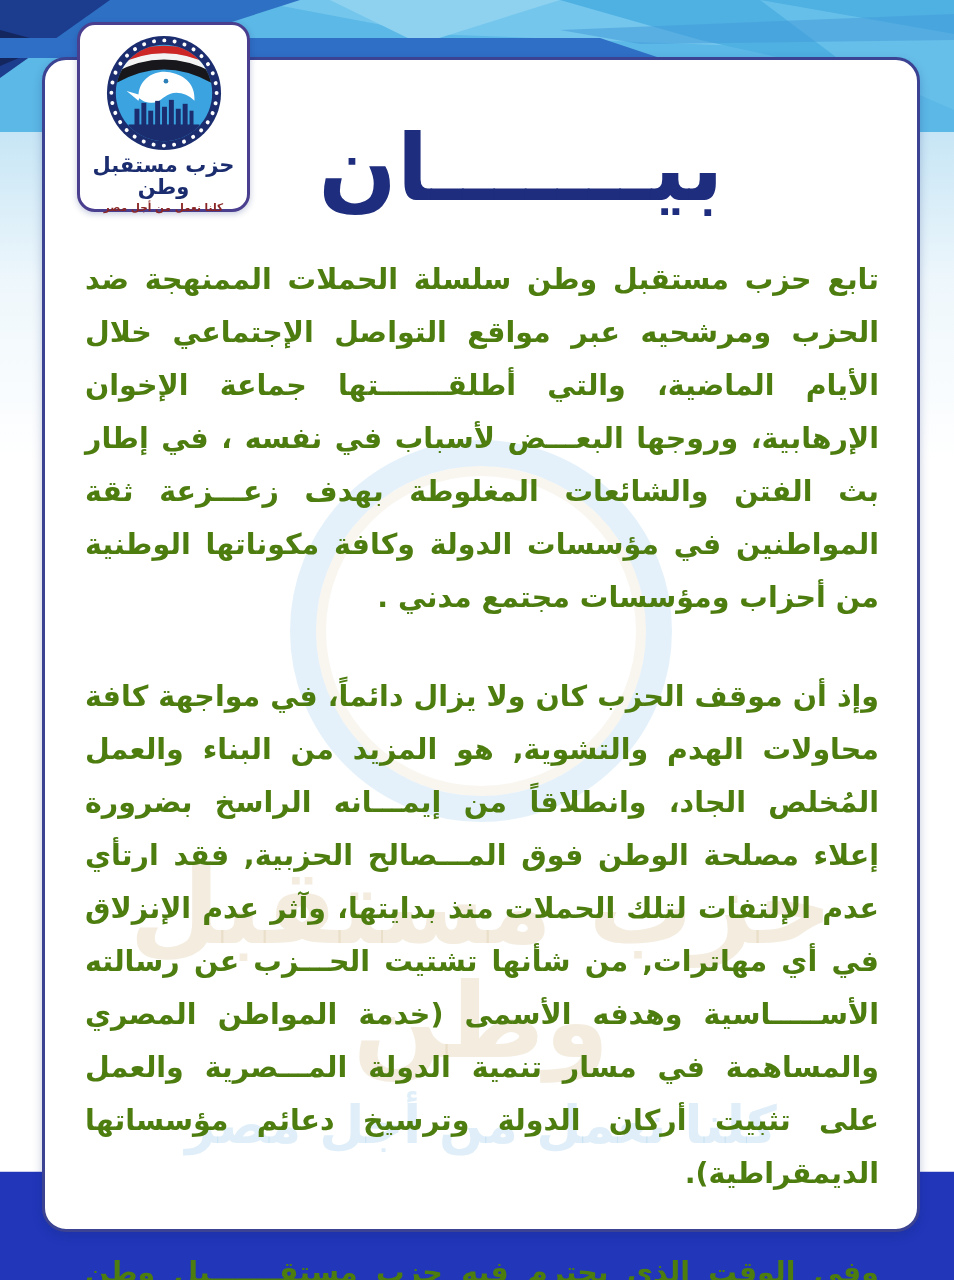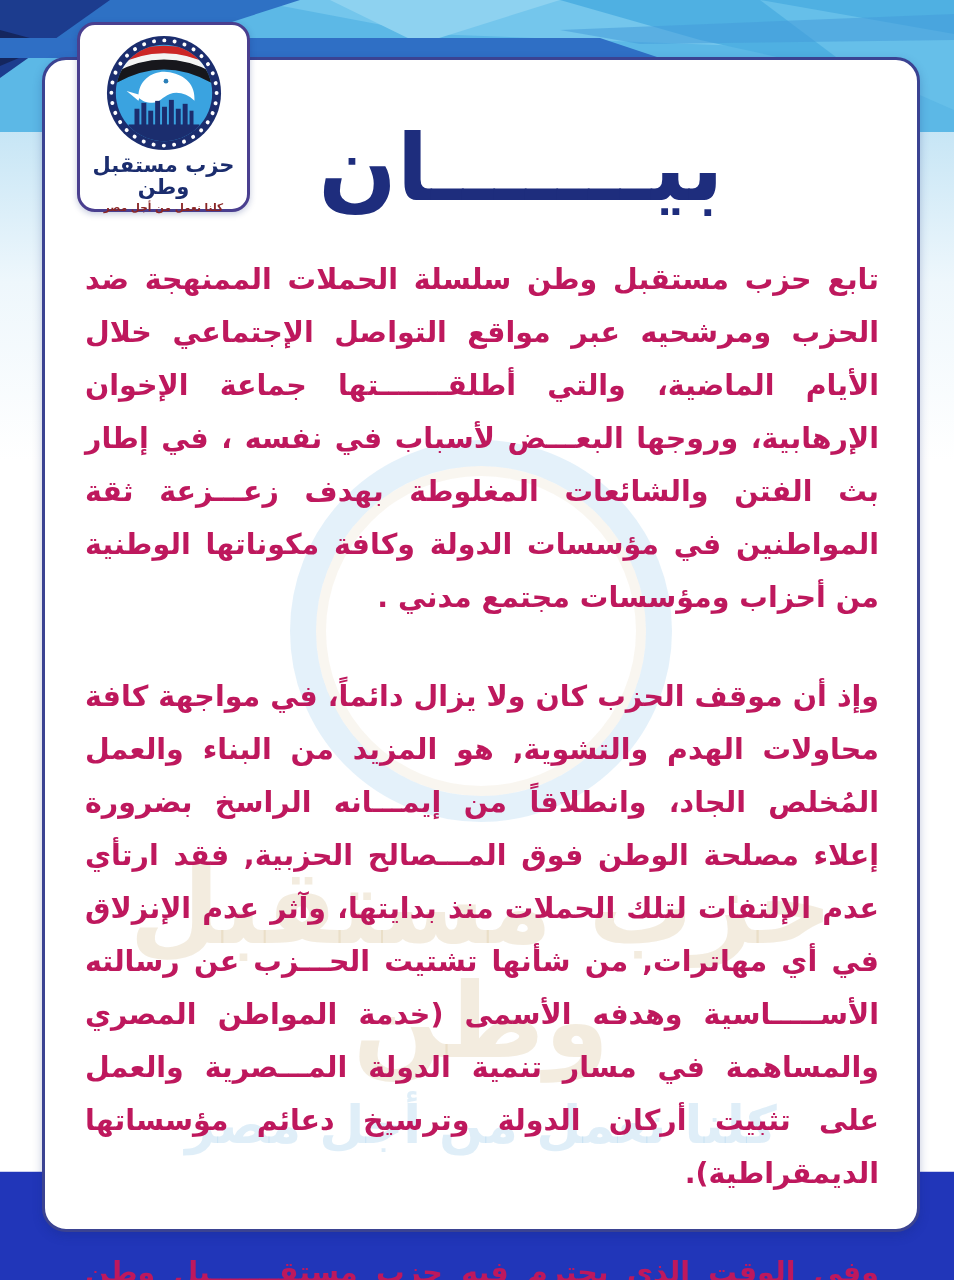--- a/index.html
+++ b/index.html
@@ -43,21 +43,21 @@
   .title{
     position:relative;margin:58px 0 0 0;text-align:center;direction:rtl;
     transform:translateX(40px);
     font-size:92px;font-weight:bold;color:#1e2d7d;line-height:1.1;z-index:2;
   }
   .content{
     position:relative;z-index:2;margin-top:34px;padding:0 38px 0 40px;
     direction:rtl;
   }
   .para{
-    font-size:28.5px;font-weight:bold;color:#be185d;line-height:1.86;
+    font-size:28.5px;font-weight:bold;color:#4d7c0f;line-height:1.86;
     text-align:justify;text-justify:inter-word;margin:0 0 46px 0;
   }
   .para:last-child{margin-bottom:0;}
 </style>
 </head>
 <body>
 
 <svg class="bg-top" viewBox="0 0 954 132" preserveAspectRatio="none" aria-hidden="true">
   <rect x="0" y="0" width="954" height="132" fill="#5cb8e6"></rect>
   <polygon points="250,0 954,0 954,54 430,34" fill="#74c6ec"></polygon>

